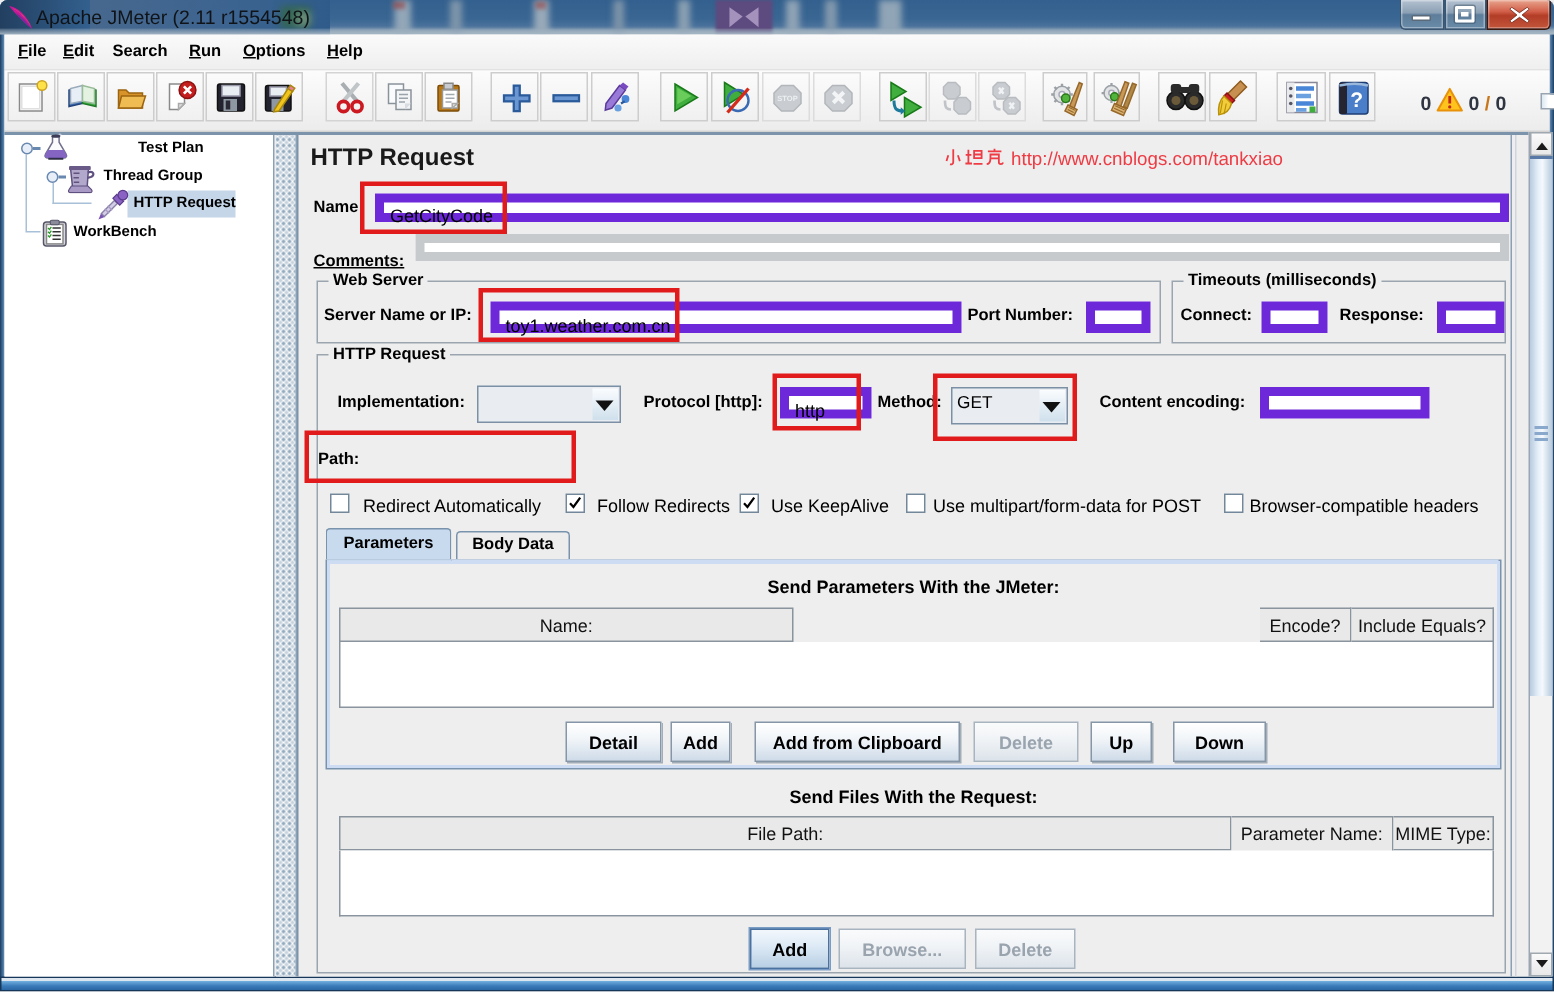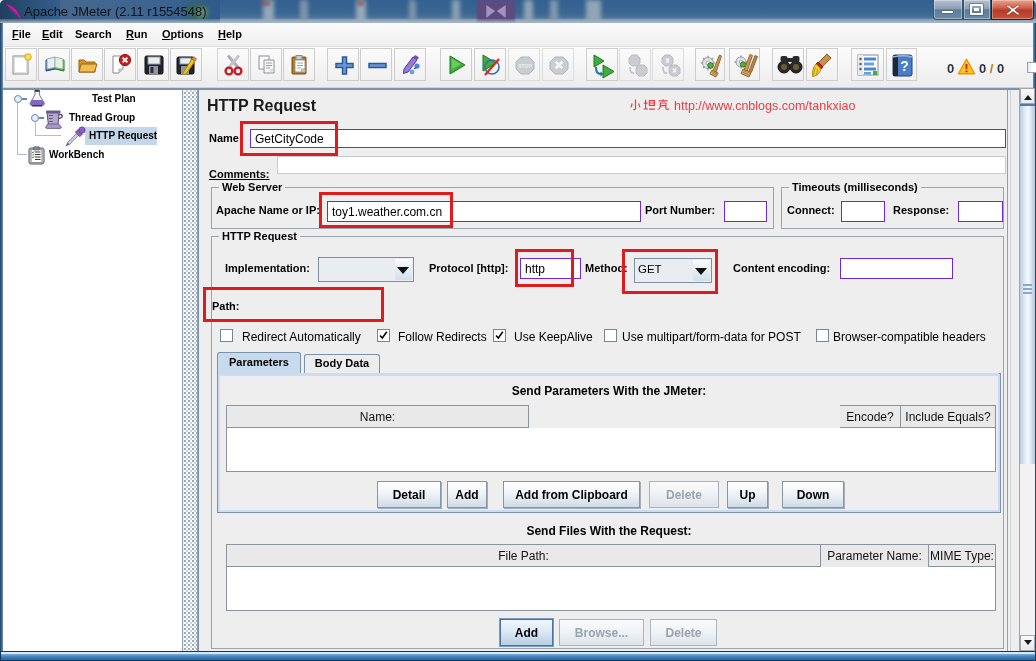--- a/index.html
+++ b/index.html
@@ -2,21 +2,21 @@
 <html><head>
 <meta charset="utf-8">
 <style>
 html,body{margin:0;padding:0;}
 body{width:1036px;height:661px;overflow:hidden;font-family:"Liberation Sans",sans-serif;background:#eee;}
 .ab{position:absolute;}
 #win{position:absolute;top:0;left:0;width:1036px;height:661px;overflow:hidden;}
 .lbl{font:bold 11px "Liberation Sans",sans-serif;color:#000;white-space:nowrap;}
 .lbl12{font:bold 12px "Liberation Sans",sans-serif;color:#000;white-space:nowrap;}
 .txt{font:12px "Liberation Sans",sans-serif;color:#000;white-space:nowrap;}
-.fld{position:absolute;background:#fff;border:1px solid #6d28d9;box-sizing:border-box;}
+.fld{position:absolute;background:#fff;border:6px solid #6d28d9;box-sizing:border-box;}
 .fld .v{position:absolute;left:4px;top:2px;font:12px "Liberation Sans",sans-serif;white-space:nowrap;}
 .redbox{position:absolute;border:3px solid #e11b1b;box-sizing:border-box;z-index:5;}
 .grp{position:absolute;border:1px solid #9ba5af;box-sizing:border-box;}
 .grpt{position:absolute;background:#eee;padding:0 3px;font:bold 11px "Liberation Sans",sans-serif;white-space:nowrap;}
 .btn{position:absolute;box-sizing:border-box;font:bold 12px "Liberation Sans",sans-serif;color:#000;text-align:center;background:linear-gradient(#ffffff,#f0f4f8 45%,#cedbe8);border:1px solid #8496a8;box-shadow:1px 1px 0 rgba(100,120,140,.55), inset 0 1px 0 #fff;}
 .btn.dis{color:#9aa4ae;background:linear-gradient(#fafbfc,#f0f3f6 45%,#dce3ea);box-shadow:none;border-color:#a8b4c0;}
 .cb{position:absolute;width:13px;height:13px;background:#fff;border:1px solid #73879a;box-sizing:border-box;}
 .combo{position:absolute;background:#e9edf2;border:1px solid #7b8fa5;box-sizing:border-box;}
 .combo .ar{position:absolute;right:1px;top:1px;bottom:1px;width:17px;background:linear-gradient(#fafcfe,#cfe0ec);}
 .combo .ar:after{content:"";position:absolute;left:2px;top:8px;border:6px solid transparent;border-top:7px solid #111;}
@@ -371,21 +371,21 @@
   <div class="fld" style="left:51px;top:39px;width:756px;height:19px;">
         <span class="v">GetCityCode</span>
       </div>
   <div class="redbox" style="left:41px;top:31px;width:98px;height:35px;"></div>
 
   <div class="ab lbl" style="left:10px;top:78px;text-decoration:underline;">Comments:</div>
   <div class="fld" style="left:78px;top:66px;width:729px;height:18px;border-color:#c6cacd;"></div>
 
   <div class="grp" style="left:12px;top:97px;width:563px;height:42px;"></div>
   <div class="grpt" style="left:20px;top:91px;">Web Server</div>
-  <div class="ab lbl" style="left:17px;top:114px;">Apache Name or IP:</div>
+  <div class="ab lbl" style="left:17px;top:114px;">Server Name or IP:</div>
   <div class="fld" style="left:128px;top:111px;width:314px;height:21px;">
         <span class="v" style="top:3px;">toy1.weather.com.cn</span>
       </div>
   <div class="redbox" style="left:120px;top:102px;width:134px;height:36px;"></div>
   <div class="ab lbl" style="left:446px;top:114px;">Port Number:</div>
   <div class="fld" style="left:525px;top:111px;width:43px;height:21px;"></div>
 
   <div class="grp" style="left:582px;top:97px;width:223px;height:42px;"></div>
   <div class="grpt" style="left:590px;top:91px;">Timeouts (milliseconds)</div>
   <div class="ab lbl" style="left:588px;top:114px;">Connect:</div>

